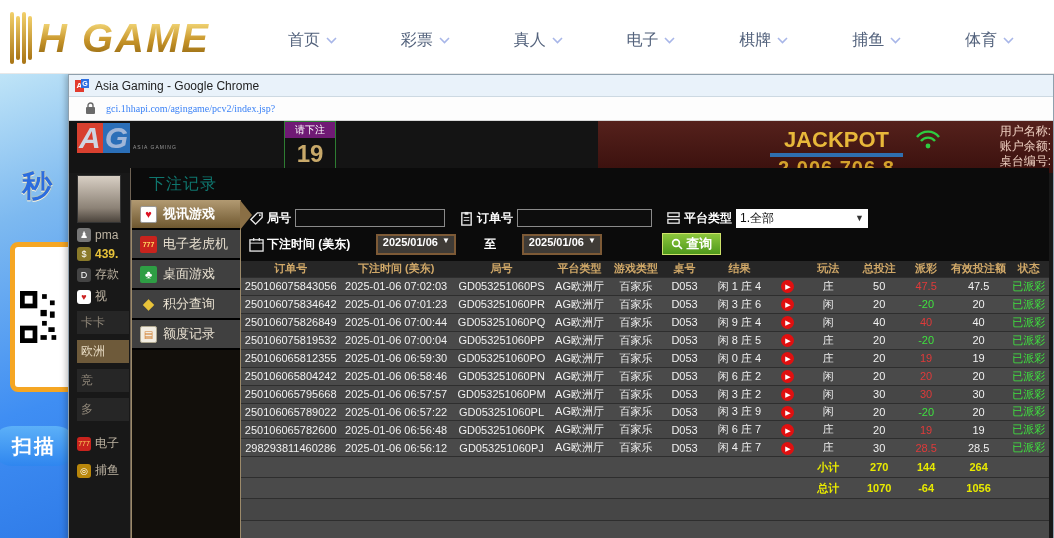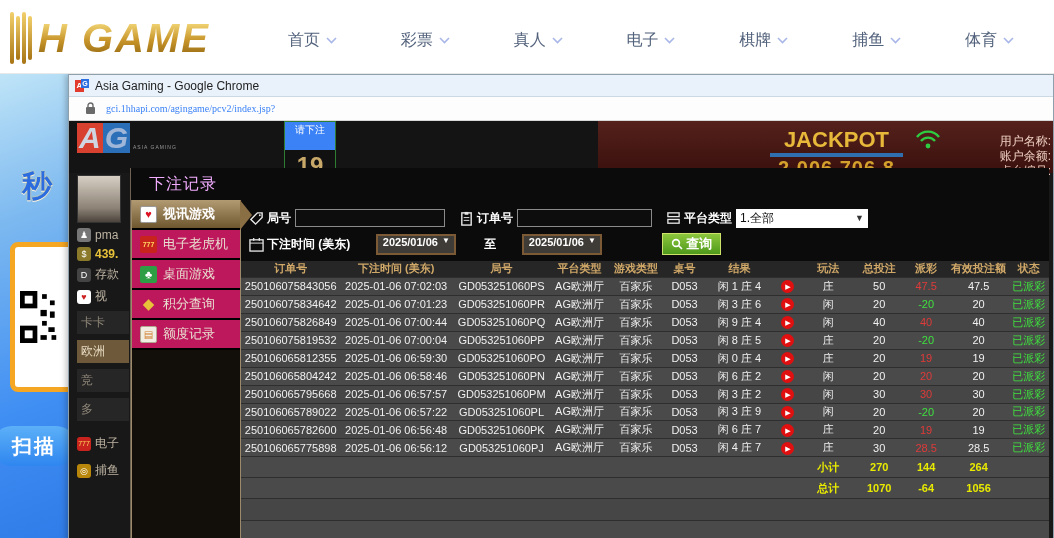--- a/index.html
+++ b/index.html
@@ -53,46 +53,46 @@
   .bg-strip { position:absolute; left:0; top:0; width:100%; height:52px; background:#141414; }
   .jackpot-zone { position:absolute; right:0; top:0; width:455px; height:52px;
     background:linear-gradient(180deg,#55211c,#3a100d); }
   .ag-logo { position:absolute; left:8px; top:2px; display:flex; align-items:flex-end; }
   .ag-a { font-size:30px; font-weight:bold; font-style:italic; color:#cfd6e2; background:#d8402f;
     padding:0 2px; line-height:30px; }
   .ag-g { font-size:30px; font-weight:bold; font-style:italic; color:#9fb6d8; background:#2b6fb8;
     padding:0 2px; line-height:30px; }
   .ag-sub { font-size:5px; color:#9a9a9a; margin:0 0 3px 3px; letter-spacing:1px; }
   .countdown { position:absolute; left:215px; top:0; width:52px; height:50px; border:1px solid #2e7d32; }
-  .cd-label { background:#3b82f6; color:#fff; font-size:10px; text-align:center; height:28px; line-height:16px; }
+  .cd-label { background:#701a75; color:#fff; font-size:10px; text-align:center; height:16px; line-height:16px; }
   .cd-num { background:#111; color:#c8a96a; font-size:24px; font-weight:bold; text-align:center; height:32px; line-height:32px; }
   .jackpot { position:absolute; right:150px; top:6px; text-align:center; }
   .jp-word { font-size:22px; font-weight:bold; color:#e8b83a;
     border-bottom:4px solid #2f6fb0; padding:0 14px; }
   .jp-num { font-size:20px; font-weight:bold; color:#d4a22c; letter-spacing:1px; }
   .wifi { position:absolute; right:112px; top:8px; width:26px; height:20px; }
-  .info-labels { position:absolute; right:2px; top:13px; font-size:12px; color:#eecfc0; line-height:15px; white-space:nowrap; }
+  .info-labels { position:absolute; right:2px; top:3px; font-size:12px; color:#eecfc0; line-height:15px; white-space:nowrap; }
 
   
   .bg-side { position:absolute; left:8px; top:54px; width:120px; color:#bdb3a2; font-size:12px; }
   .avatar { width:44px; height:48px; background:linear-gradient(180deg,#d8cfc4,#8c8276 70%,#4b443c); border:1px solid #333; }
   .side-line { display:flex; align-items:center; gap:4px; margin-top:5px; white-space:nowrap; }
   .bal { color:#e8c33a; font-weight:bold; }
   .side-tab { margin-top:6px; padding:3px 4px; background:#262626; color:#8f8678; width:52px; }
   .side-tab.hl { background:#6e5a3a; color:#e8dcc4; }
   .mini-ic { display:inline-block; width:14px; height:14px; border-radius:3px; font-size:9px; line-height:14px; text-align:center; color:#fff; }
 
   
   .panel { position:absolute; left:61px; top:47px; right:4px; bottom:0; background:#0b0b0b; z-index:3;
     border-left:1px solid #6e6254; }
-  .panel-title { height:32px; line-height:32px; color:#f0abfc; font-size:16px; padding-left:18px; letter-spacing:1px; }
+  .panel-title { height:32px; line-height:32px; color:#0f766e; font-size:16px; padding-left:18px; letter-spacing:1px; }
   .panel-body { position:absolute; left:0; top:32px; right:0; bottom:0; display:flex; }
   .side-menu { width:110px; border-left:1px solid #9c8a6a; border-right:1px solid #9c8a6a; background:#120f0b; }
   .menu-item { position:relative; height:30px; display:flex; align-items:center; gap:6px; padding-left:8px;
-    background:#be185d; border-bottom:2px solid #000; color:#e8e0d0; font-size:13px; cursor:pointer; white-space:nowrap; }
+    background:#404040; border-bottom:2px solid #000; color:#e8e0d0; font-size:13px; cursor:pointer; white-space:nowrap; }
   .menu-item.sel { background:linear-gradient(180deg,#b29a72,#6e572f); color:#fff; font-weight:bold; }
   .menu-item.sel::after { content:""; position:absolute; right:-12px; top:0; border-top:15px solid transparent;
     border-bottom:15px solid transparent; border-left:12px solid #8a6f45; z-index:4; }
   .mi-icon { width:17px; height:17px; display:inline-flex; align-items:center; justify-content:center;
     font-size:11px; font-weight:bold; border-radius:2px; }
   .ic-cards { background:#fff; color:#d12; border:1px solid #999; }
   .ic-777 { background:#c8231d; color:#ffd75e; font-size:7px; }
   .ic-green { background:#2e9e44; color:#fff; }
   .ic-diamond { color:#e8c33a; font-size:15px; }
   .ic-doc { background:#f2ede2; color:#d07a28; border:1px solid #b0a890; font-size:10px; }
@@ -508,21 +508,21 @@
                   <div class="td c5">D053</div>
                   <div class="td c6">闲 6 庄 7</div>
                   <div class="td c7"><span class="play">▶</span></div>
                   <div class="td c8">庄</div>
                   <div class="td c9">20</div>
                   <div class="td c10 pos">19</div>
                   <div class="td c11">19</div>
                   <div class="td c12 paid">已派彩</div>
                 </div>
                 <div class="tr">
-                  <div class="td c0">250106065775898</div>
+                  <div class="td c0">298293811460286</div>
                   <div class="td c1">2025-01-06 06:56:12</div>
                   <div class="td c2">GD053251060PJ</div>
                   <div class="td c3">AG欧洲厅</div>
                   <div class="td c4">百家乐</div>
                   <div class="td c5">D053</div>
                   <div class="td c6">闲 4 庄 7</div>
                   <div class="td c7"><span class="play">▶</span></div>
                   <div class="td c8">庄</div>
                   <div class="td c9">30</div>
                   <div class="td c10 pos">28.5</div>

